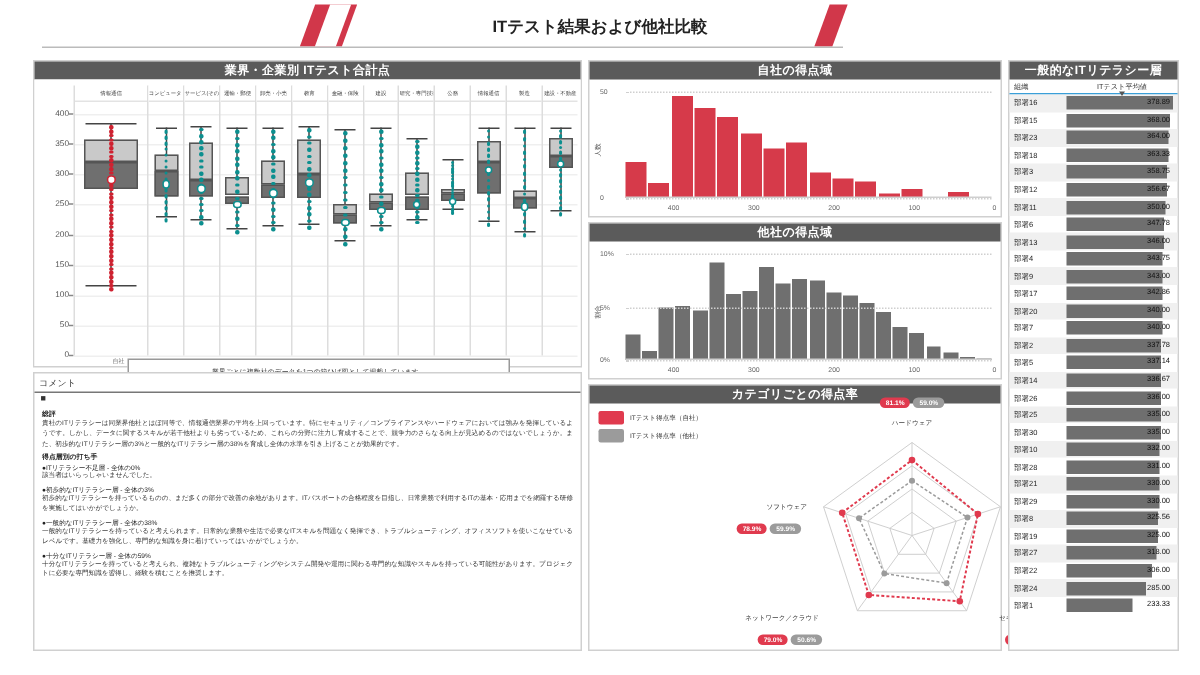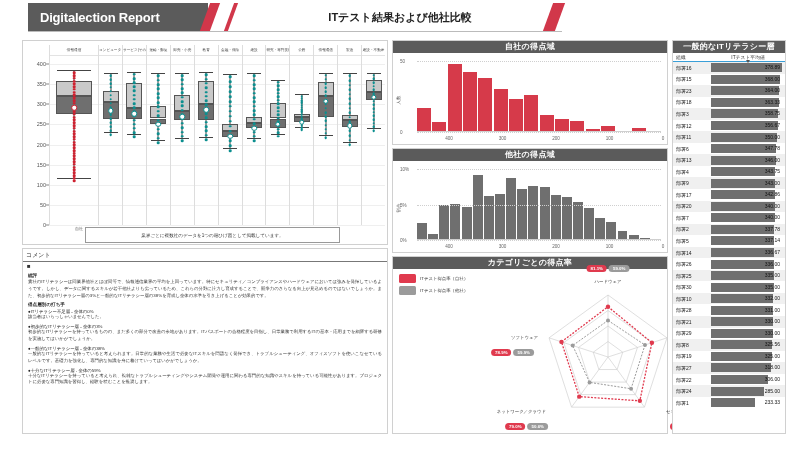--- a/index.html
+++ b/index.html
@@ -127,33 +127,31 @@
   .tb-barwrap { flex:1; position:relative; height:9px; margin-right:3px; }
   .tb-bar { position:absolute; left:0; top:0; height:9px; background:#6f6f6f; }
   .tb-val { position:absolute; right:2px; top:0; height:9px; line-height:9px; font-size:5px; color:#111; }
 </style>
 </head>
 <body>
 
 <div class="page">
 
   <div class="header">
-    <div class="hdr-dark">
-      <span class="ttl">Digitalection Report</span>
-    </div>
     <div class="hdr-slash1"></div>
     <div class="hdr-slash1b"></div>
     <div class="hdr-center">
       <span class="sub">ITテスト結果および他社比較</span>
     </div>
     <div class="hdr-slash2"></div>
     <div class="hdr-rule"></div>
   </div>
 
   <div class="panel" id="boxplot-panel">
+    <div class="panel-title">業界・企業別 ITテスト合計点</div>
     <div class="bp-body panel-body">
       <div class="bp-yaxis" id="bp-yaxis">
           <div class="bp-tick" style="top: 19.0476px;">400</div>
           <div class="bp-tickdash" style="top: 19.0476px;"></div>
           <div class="bp-tick" style="top: 39.1667px;">350</div>
           <div class="bp-tickdash" style="top: 39.1667px;"></div>
           <div class="bp-tick" style="top: 59.2857px;">300</div>
           <div class="bp-tickdash" style="top: 59.2857px;"></div>
           <div class="bp-tick" style="top: 79.4048px;">250</div>
           <div class="bp-tickdash" style="top: 79.4048px;"></div>

